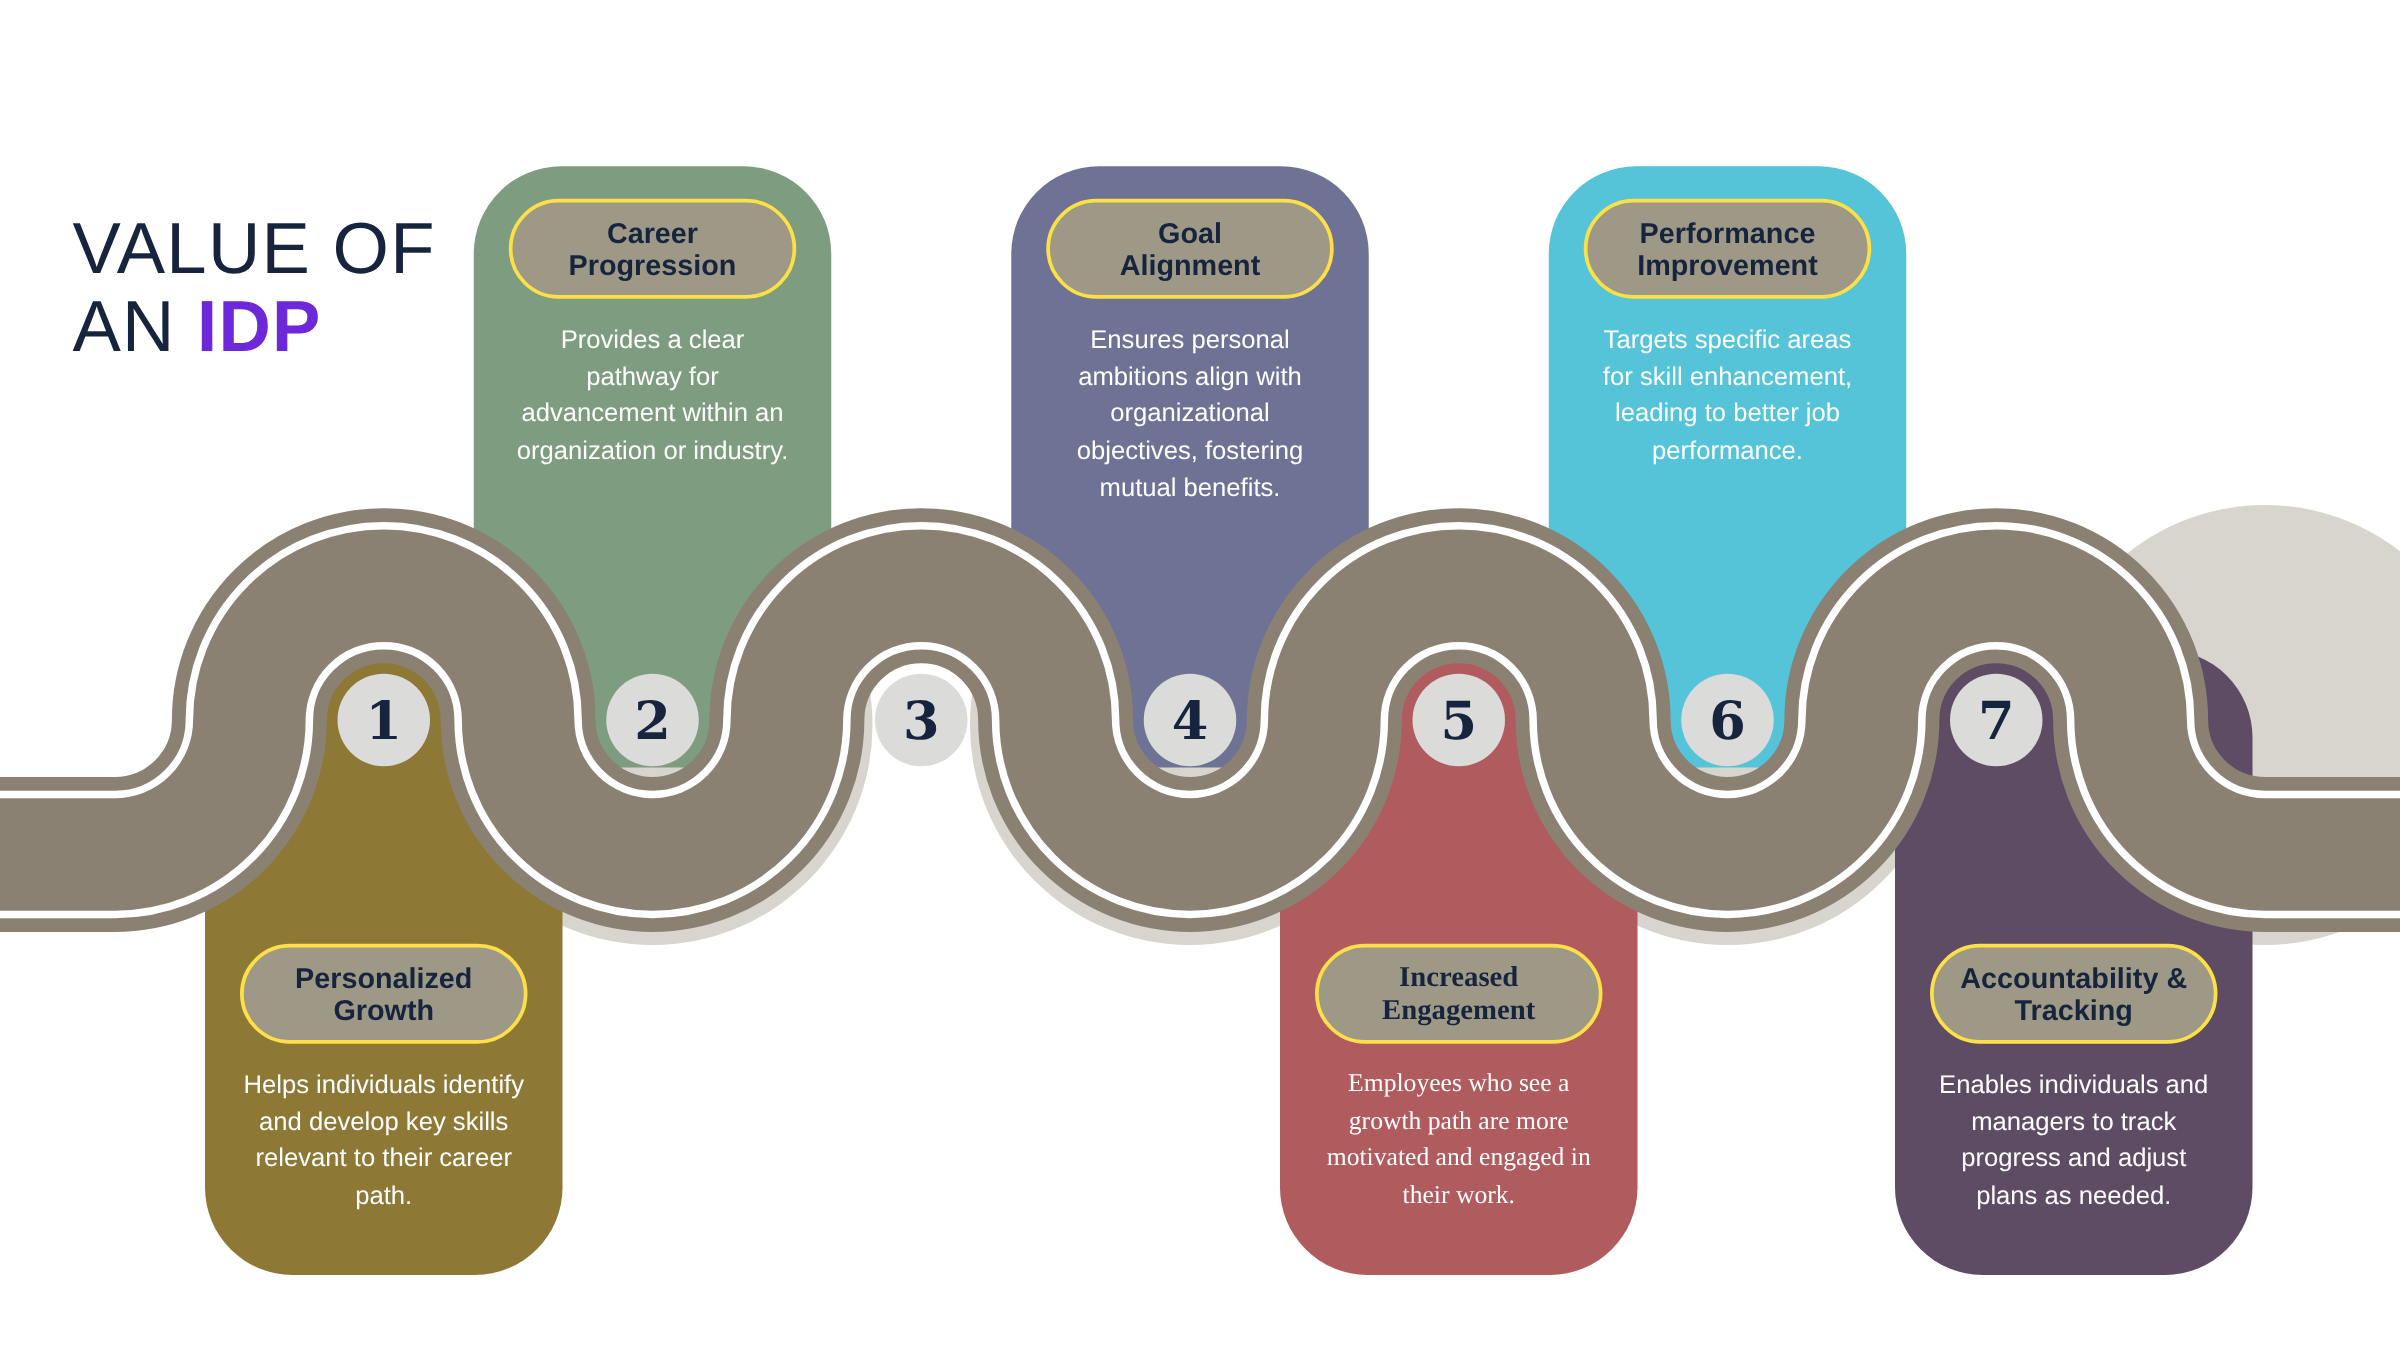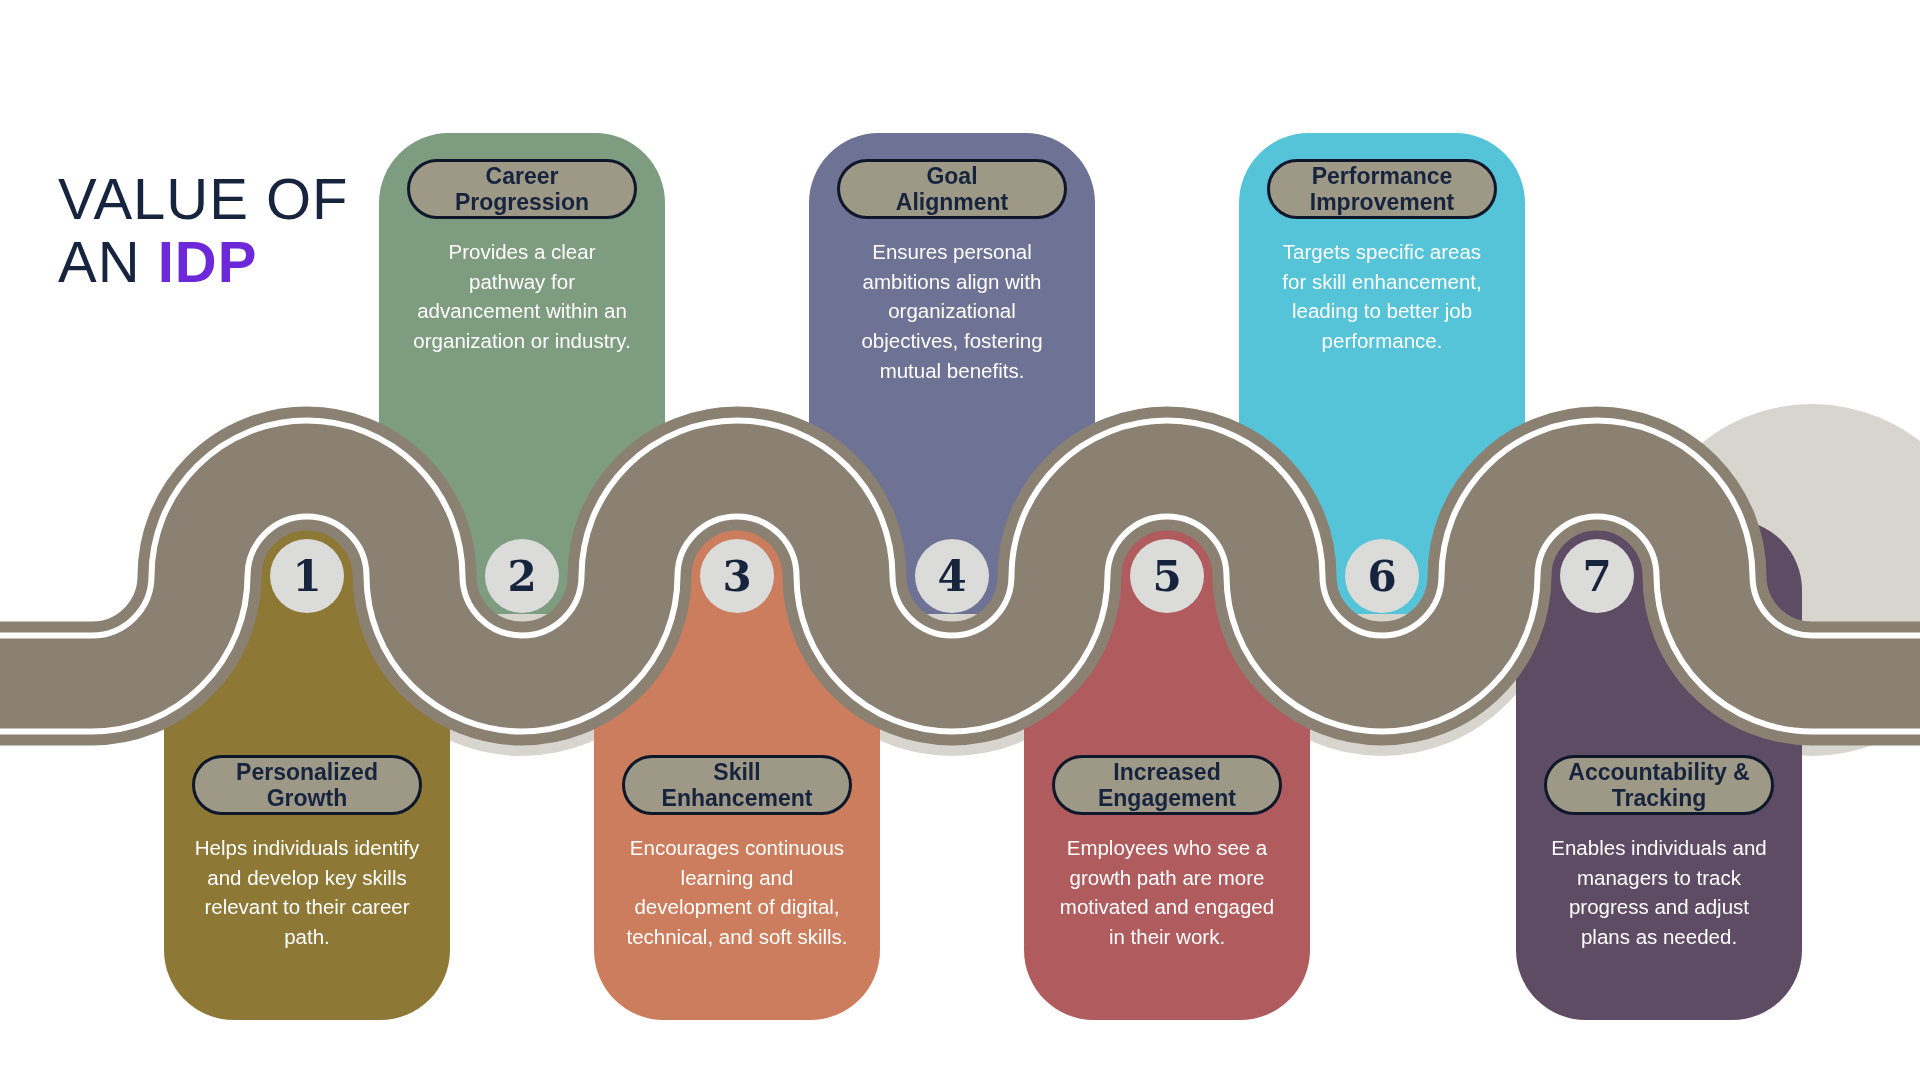--- a/index.html
+++ b/index.html
@@ -36,22 +36,22 @@
   .card.below{top:520px;height:500px;}
   .card-pos-1{left:164px;}
   .card-pos-2{left:379px;}
   .card-pos-3{left:594px;}
   .card-pos-4{left:809px;}
   .card-pos-5{left:1024px;}
   .card-pos-6{left:1239px;}
   .card-pos-7{left:1516px;}
 
   .pill{
-    width:230px;height:60px;margin:0 auto;
-    background:#9E9886;border:3px solid #0f172a;border-radius:999px;
+    width:230px;height:80px;margin:0 auto;
+    background:#9E9886;border:3px solid #fde047;border-radius:999px;
     display:flex;align-items:center;justify-content:center;
     box-sizing:border-box;
   }
   .card.above .pill{margin-top:26px;}
   .card.below .pill{margin-top:235px;}
   .pill-text{
     white-space:pre-line;
     color:#16243E;font-weight:700;font-size:23px;line-height:1.15;
   }
   .card-body{
@@ -100,37 +100,30 @@
   </div>
 
   <div class="card above card-pos-2" style="background: rgb(126, 156, 127);">
     <div class="pill">
       <div class="pill-text">Career
 Progression</div>
     </div>
     <div class="card-body">Provides a clear pathway for advancement within an organization or industry.</div>
   </div>
 
-  <div class="card below card-pos-3" style="background: rgb(203, 125, 93);">
-    <div class="pill">
-      <div class="pill-text">Skill
-Enhancement</div>
-    </div>
-    <div class="card-body">Encourages continuous learning and development of digital, technical, and soft skills.</div>
-  </div>
 
   <div class="card above card-pos-4" style="background: rgb(110, 114, 148);">
     <div class="pill">
       <div class="pill-text">Goal
 Alignment</div>
     </div>
     <div class="card-body">Ensures personal ambitions align with organizational objectives, fostering mutual benefits.</div>
   </div>
 
-  <div class="card below card-pos-5" style="background: rgb(176, 91, 93);">
+  <div class="card below card-pos-5" style="background: rgb(176, 91, 93); font-family: Liberation Serif, serif;">
     <div class="pill">
       <div class="pill-text">Increased
 Engagement</div>
     </div>
     <div class="card-body">Employees who see a growth path are more motivated and engaged in their work.</div>
   </div>
 
   <div class="card above card-pos-6" style="background: rgb(85, 196, 216);">
     <div class="pill">
       <div class="pill-text">Performance

